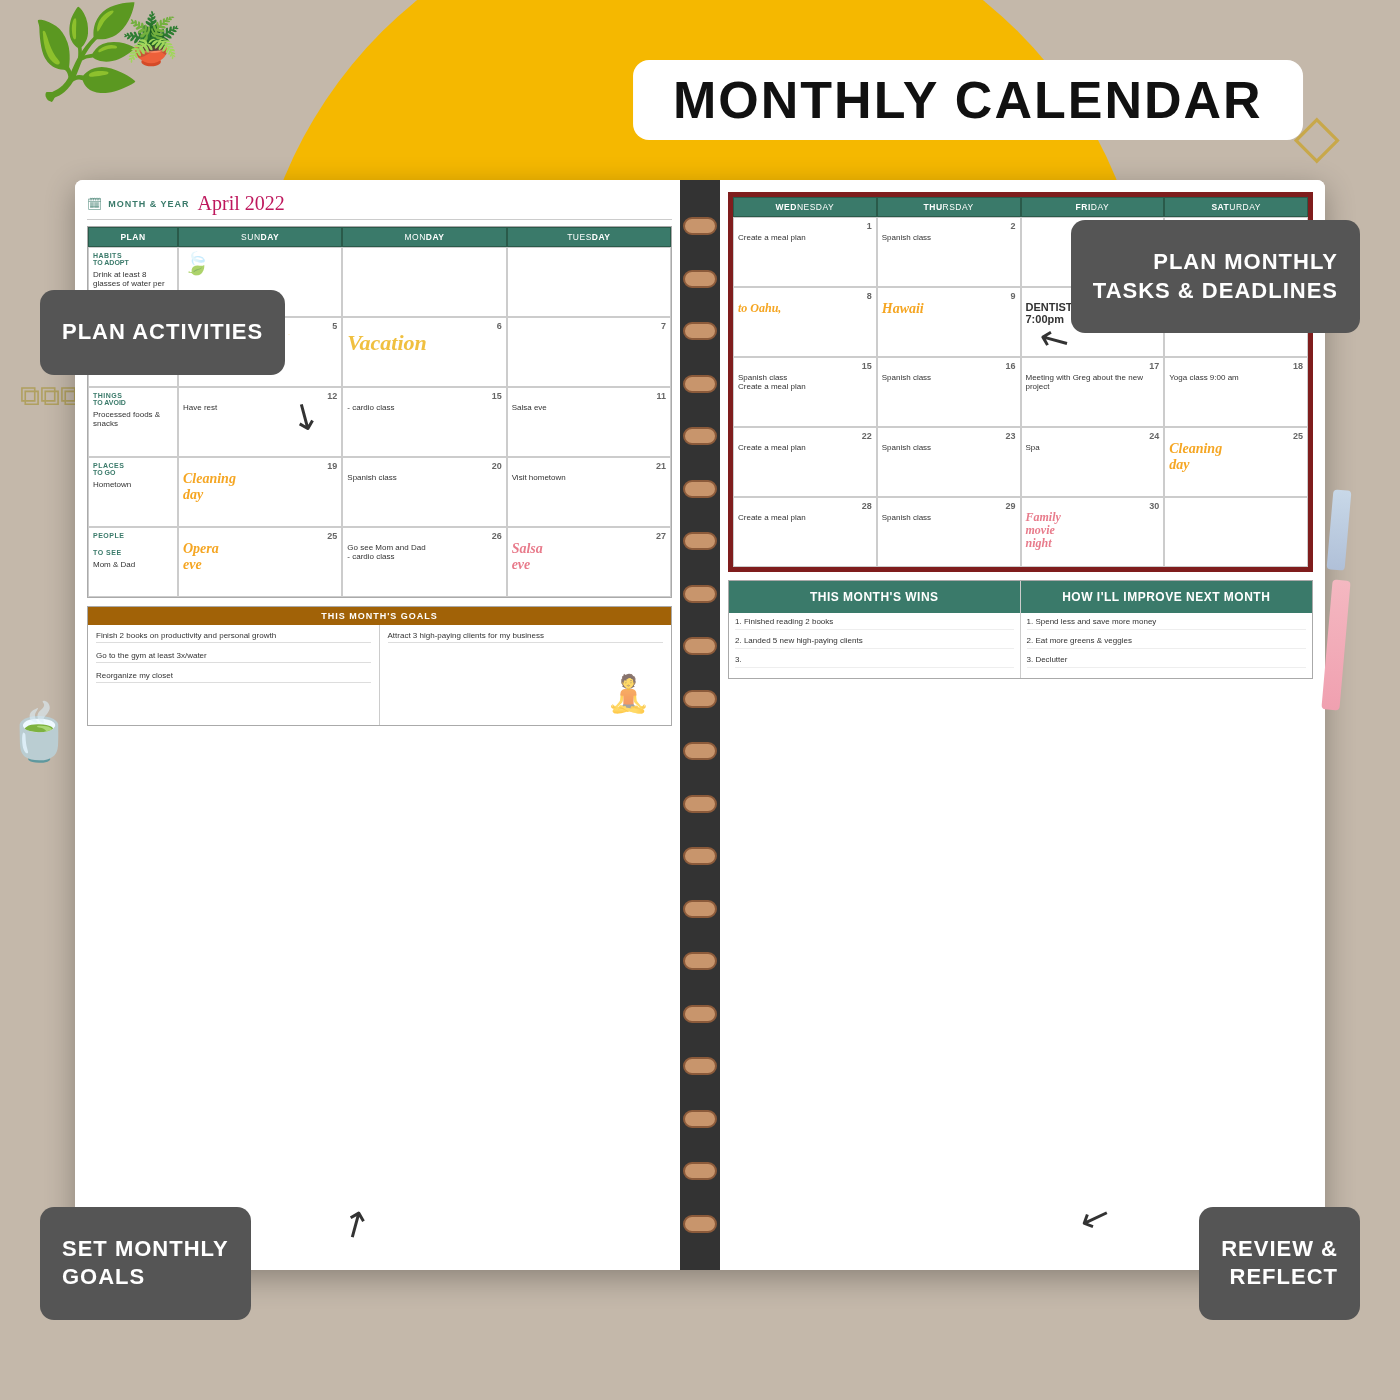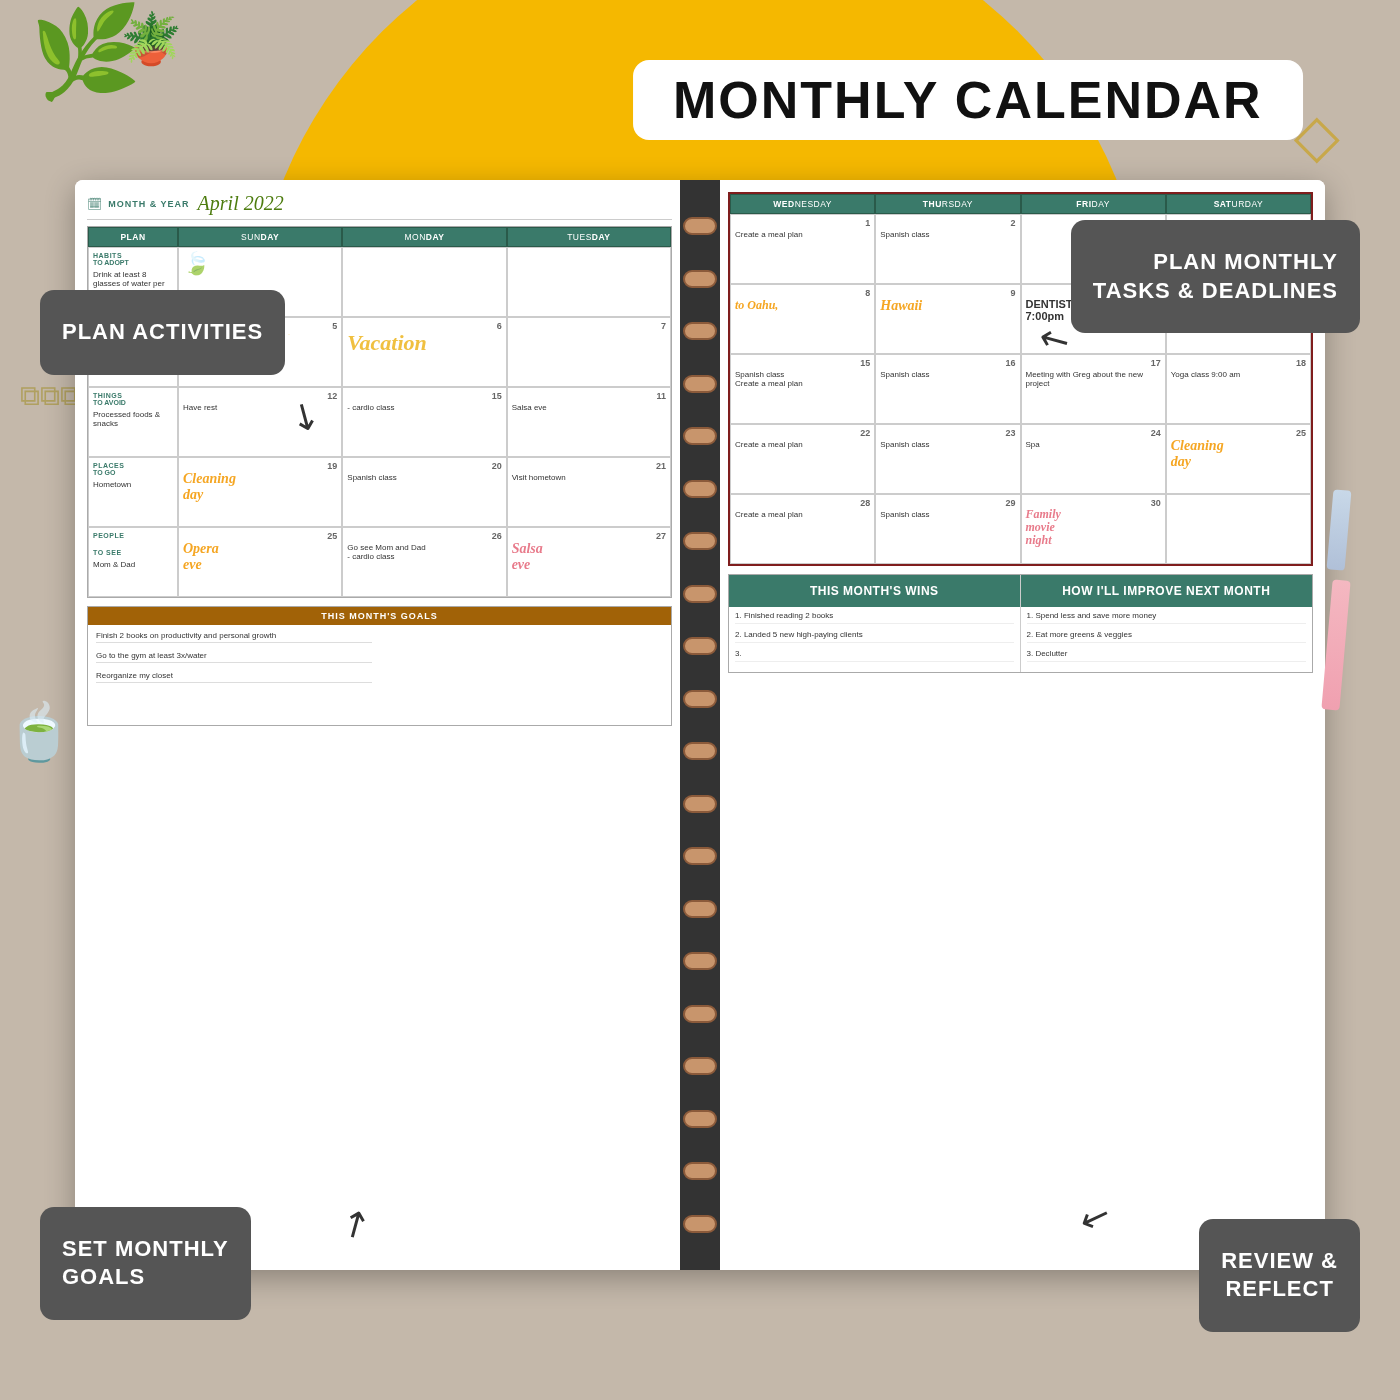--- a/index.html
+++ b/index.html
@@ -73,23 +73,23 @@
       right: 40px;
       text-align: right;
     }
 
     .badge-set-goals {
       bottom: 80px;
       left: 40px;
     }
 
     .badge-review {
-      bottom: 68px;
+      bottom: 80px;
       right: 40px;
-      text-align: center;
+      text-align: right;
     }
 
     
     .planner {
       position: absolute;
       top: 180px;
       left: 75px;
       right: 75px;
       bottom: 130px;
       background: white;
@@ -149,22 +149,21 @@
       font-size: 9px;
       color: #3a7a6a;
       font-weight: bold;
       text-transform: uppercase;
       letter-spacing: 1px;
       margin-right: 8px;
     }
     .month-title {
       font-family: 'Georgia', serif;
       font-size: 20px;
-      color: #4d7c0f;
-      font-style: italic;
+      color: #be185d;
     }
     .month-icon {
       margin-right: 6px;
       color: #3a7a6a;
       font-size: 12px;
     }
 
     
     .cal-grid-left {
       display: grid;
@@ -315,21 +314,21 @@
       border-bottom: 1px solid #ddd;
       margin-bottom: 8px;
       padding-bottom: 2px;
       font-size: 8px;
     }
 
     
     .cal-grid-right {
       display: grid;
       grid-template-columns: 1fr 1fr 1fr 1fr;
-      border: 2px solid #7f1d1d;
+      border: 5px solid #7f1d1d;
       font-size: 8.5px;
     }
 
     
     .bottom-right {
       display: grid;
       grid-template-columns: 1fr 1fr;
       margin-top: 8px;
       border: 1px solid #aaa;
     }
@@ -526,20 +525,25 @@
     </div>
 
     <div class="goals-section">
       <div class="goals-header">THIS MONTH'S GOALS</div>
       <div class="goals-body">
         <div class="goals-col">
           <div class="goal-line">Finish 2 books on productivity and personal growth</div>
           <div class="goal-line">Go to the gym at least 3x/water</div>
           <div class="goal-line">Reorganize my closet</div>
         </div>
+        <div class="goals-col" style="position:relative;">
+          <div class="goal-line">Attract 3 high-paying clients for my business</div>
+
+          <div style="position:absolute;bottom:10px;right:20px;font-size:36px;color:#e87b8b;opacity:0.7;">🧘</div>
+        </div>
       </div>
     </div>
   </div>
 
   <div class="spine">
     <div class="spine-coil"></div>
     <div class="spine-coil"></div>
     <div class="spine-coil"></div>
     <div class="spine-coil"></div>
     <div class="spine-coil"></div>

